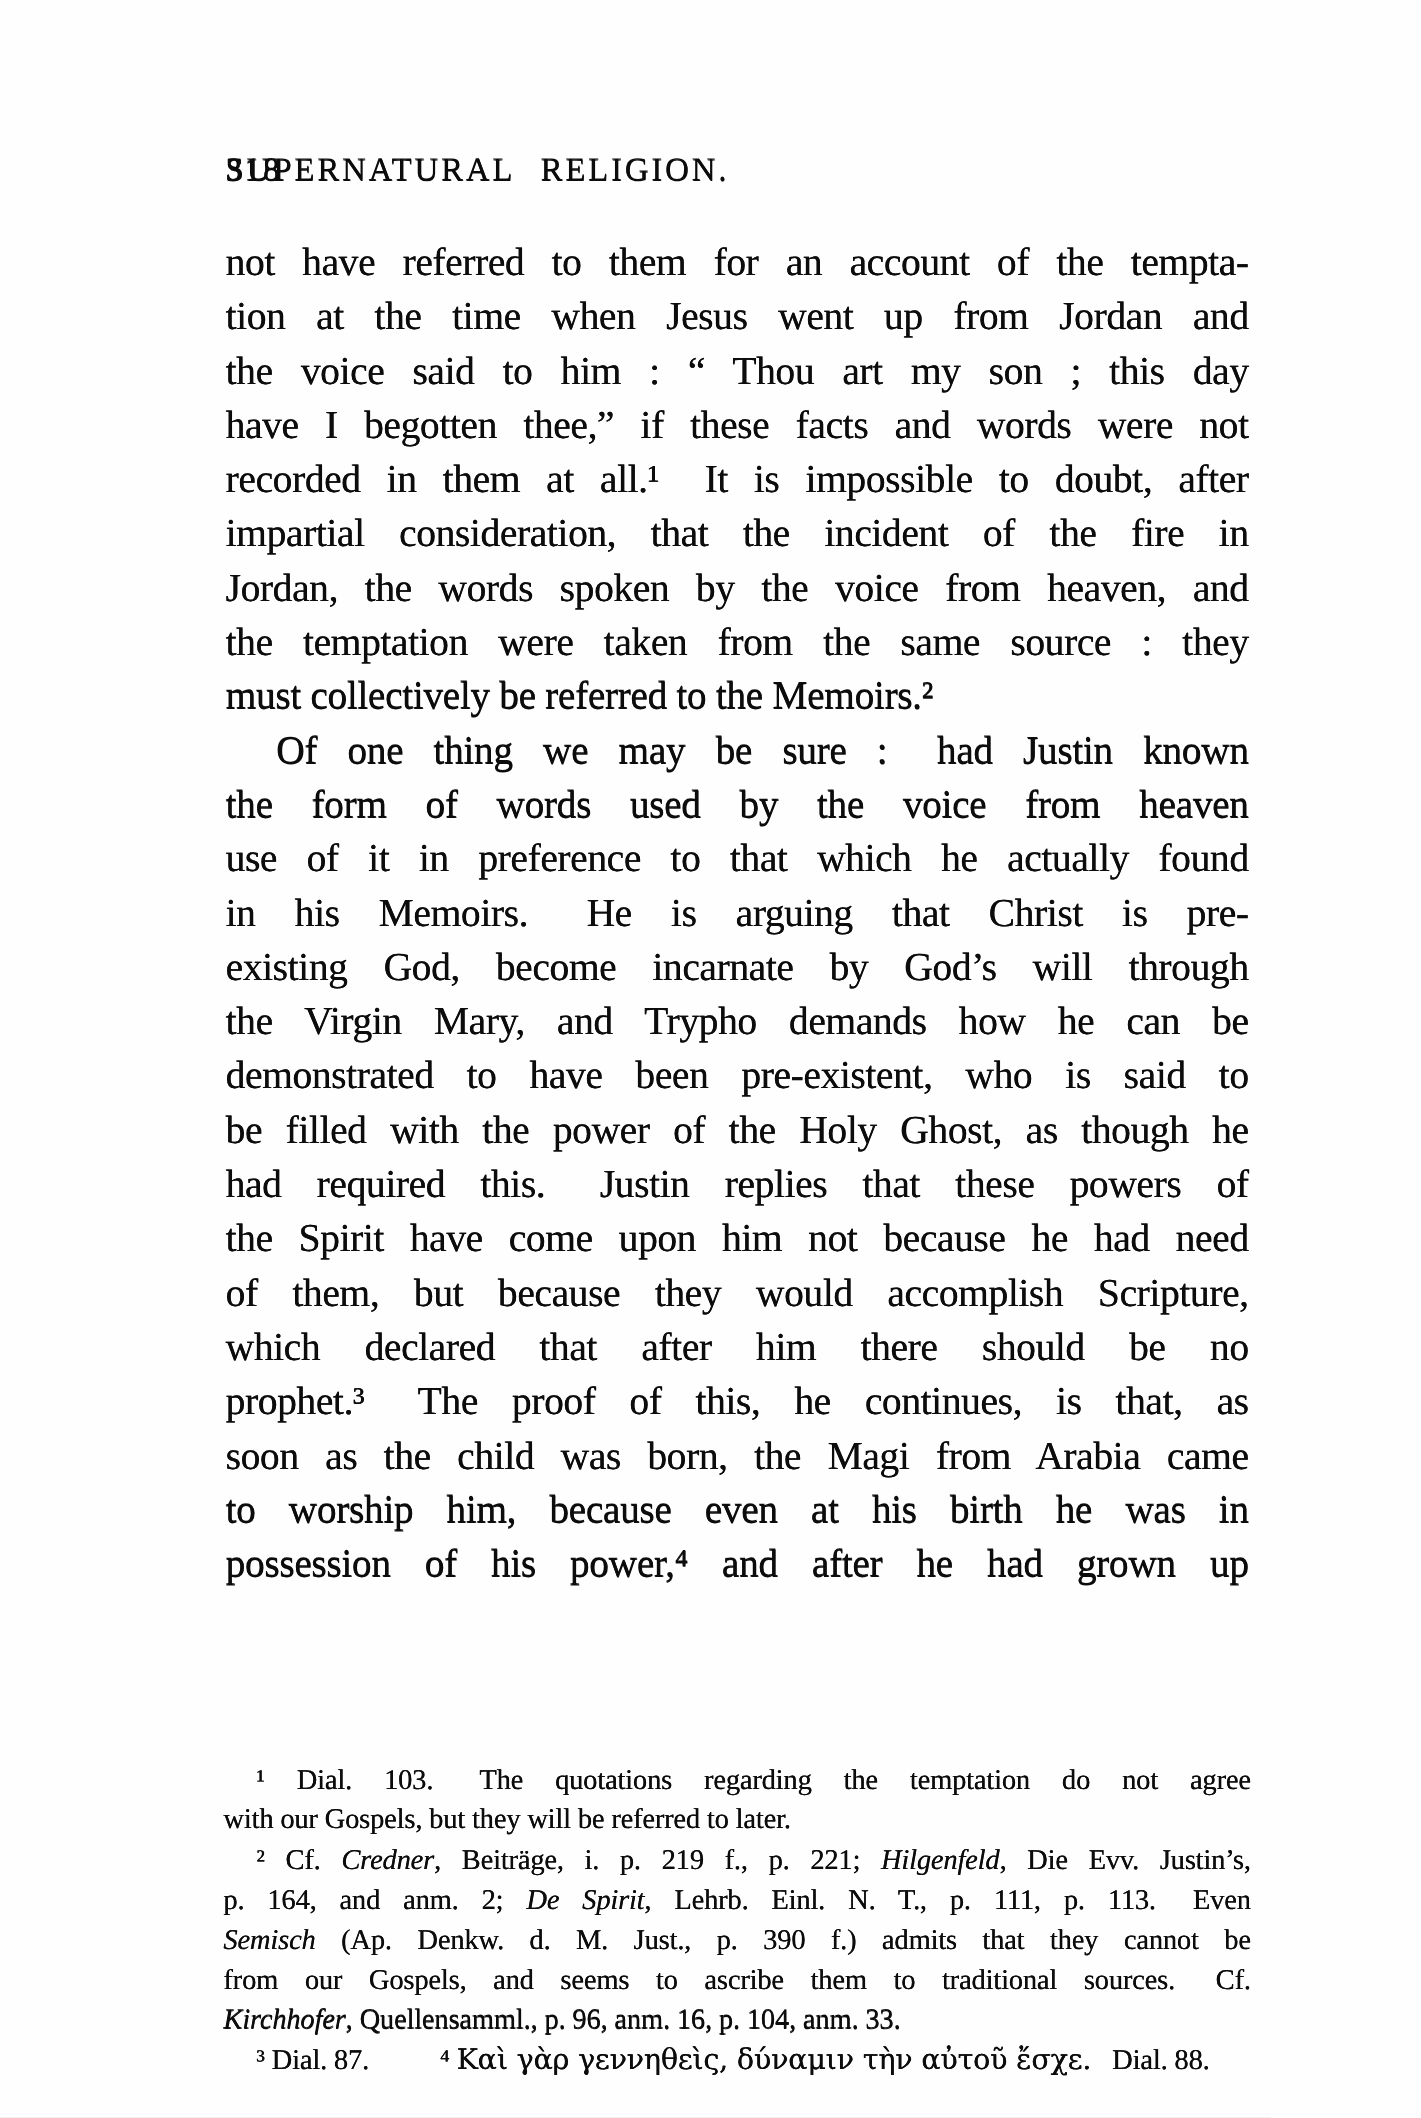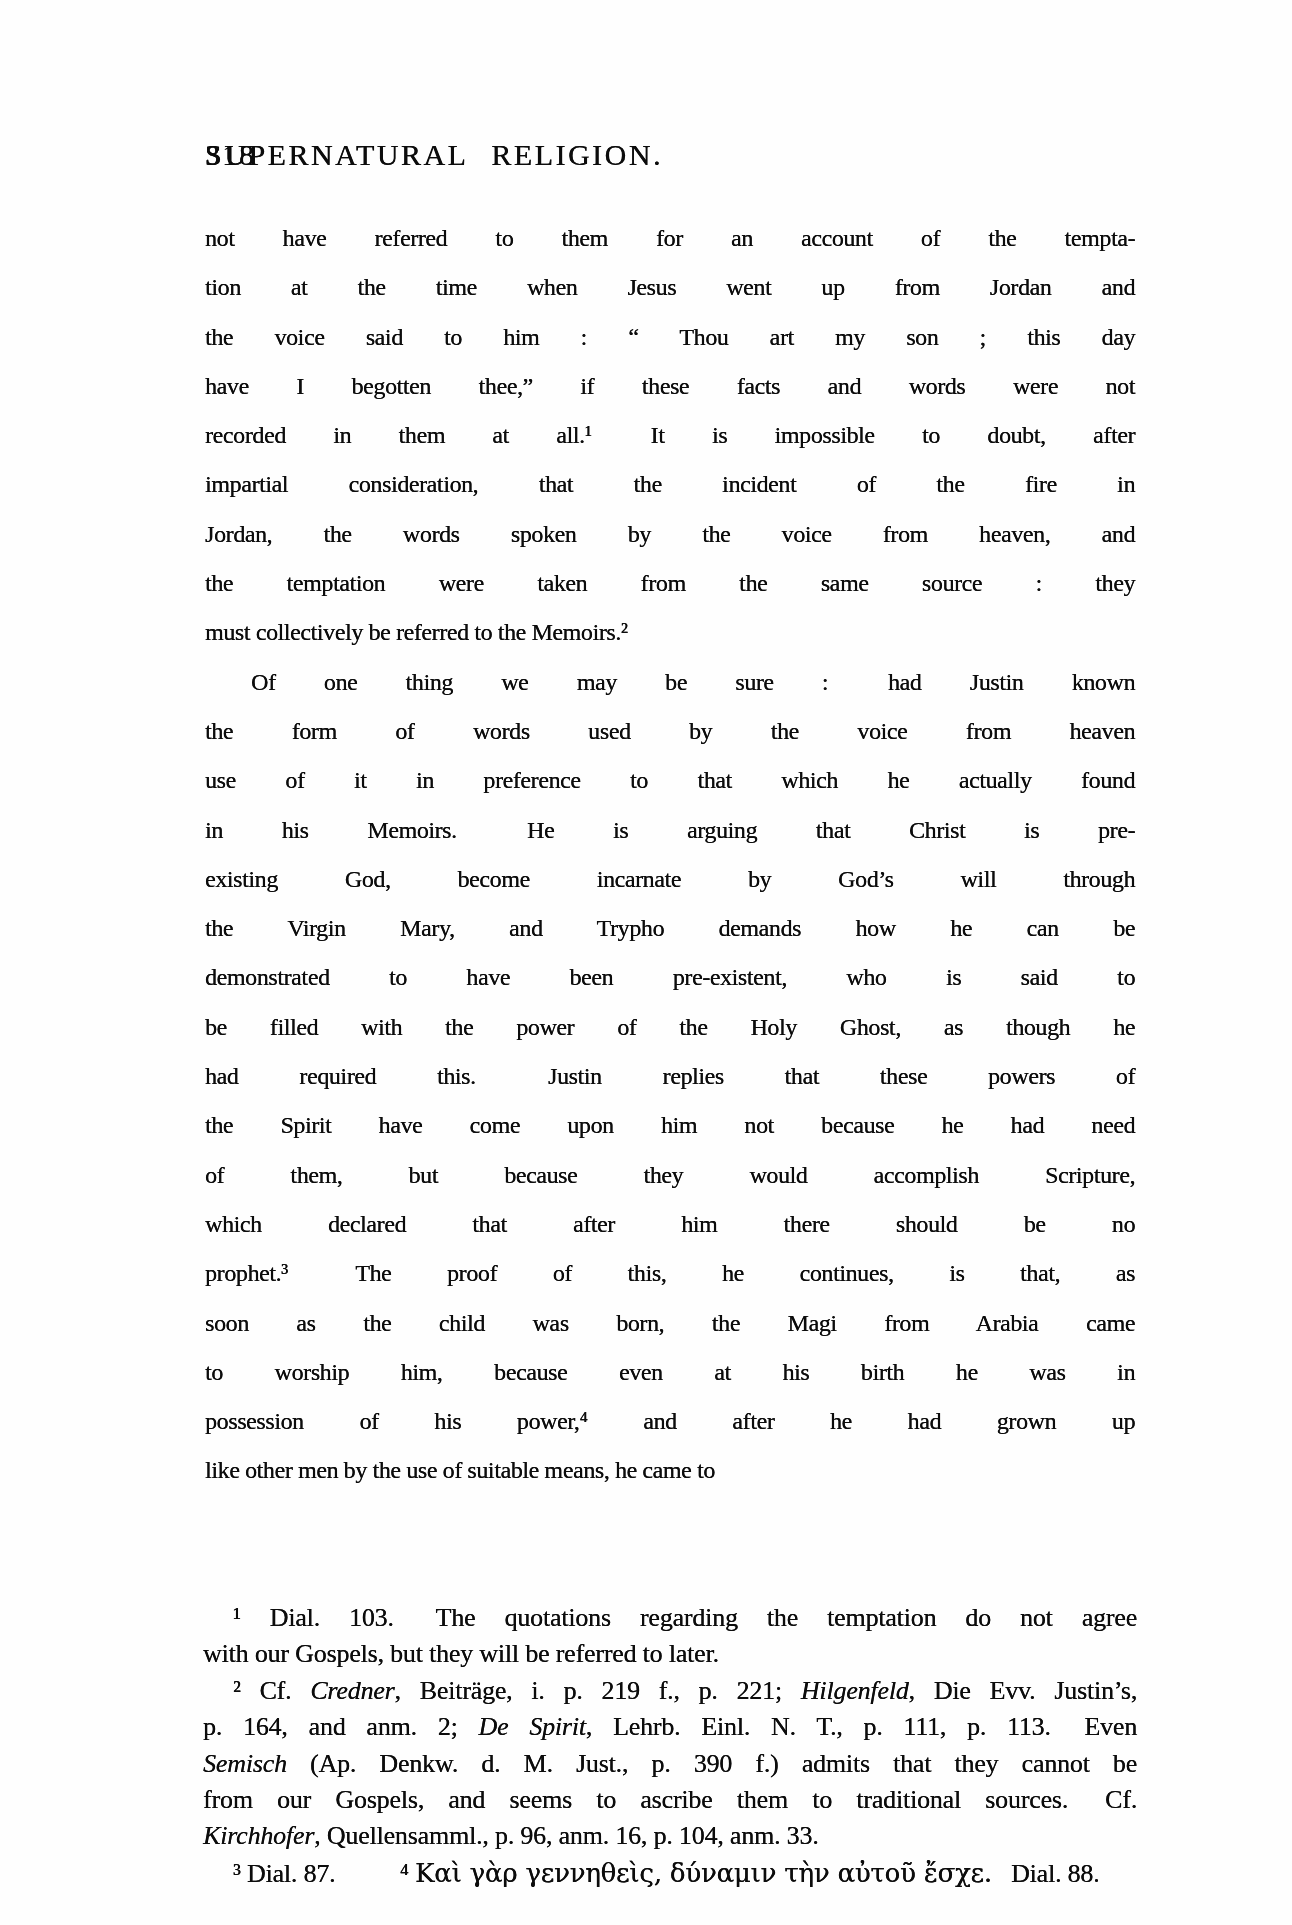--- a/index.html
+++ b/index.html
@@ -23,21 +23,21 @@
     text-shadow:0.3px 0.3px 0 currentColor;
   }
   .running-title{
     display:block;
     letter-spacing:2.5px;word-spacing:14px;
     text-shadow:0.3px 0.3px 0 currentColor;
   }
   .body-text{
     position:absolute;
     top:214px;left:205px;width:930px;
-    font-size:24px;line-height:49.3px;
+    font-size:36px;line-height:49.3px;
     letter-spacing:-0.4px;
     text-shadow:0.25px 0.25px 0 currentColor;
   }
   .b-line{
     text-align:justify;
     text-align-last:justify;
     height:49.3px;
     white-space:normal;
   }
   .b-line.last{text-align-last:left;}
@@ -90,21 +90,20 @@
     <div class="b-line">demonstrated to have been pre-existent, who is said to</div>
     <div class="b-line">be filled with the power of the Holy Ghost, as though he</div>
     <div class="b-line">had required this.  Justin replies that these powers of</div>
     <div class="b-line">the Spirit have come upon him not because he had need</div>
     <div class="b-line">of them, but because they would accomplish Scripture,</div>
     <div class="b-line">which declared that after him there should be no</div>
     <div class="b-line">prophet.³  The proof of this, he continues, is that, as</div>
     <div class="b-line">soon as the child was born, the Magi from Arabia came</div>
     <div class="b-line">to worship him, because even at his birth he was in</div>
     <div class="b-line">possession of his power,⁴ and after he had grown up</div>
-    <div class="b-line last">like other men by the use of suitable means, he came to</div>
   </div>
 
   <div class="footnotes">
     <div class="fn-line indent"><span class="seg-normal">¹ Dial. 103.  The quotations regarding the temptation do not agree</span></div>
     <div class="fn-line last"><span class="seg-normal">with our Gospels, but they will be referred to later.</span></div>
     <div class="fn-line indent"><span class="seg-normal">² Cf. </span><span class="seg-italic">Credner</span><span class="seg-normal">, Beiträge, i. p. 219 f., p. 221; </span><span class="seg-italic">Hilgenfeld</span><span class="seg-normal">, Die Evv. Justin’s,</span></div>
     <div class="fn-line"><span class="seg-normal">p. 164, and anm. 2; </span><span class="seg-italic">De Spirit</span><span class="seg-normal">, Lehrb. Einl. N. T., p. 111, p. 113.  Even</span></div>
     <div class="fn-line"><span class="seg-italic">Semisch</span><span class="seg-normal"> (Ap. Denkw. d. M. Just., p. 390 f.) admits that they cannot be</span></div>
     <div class="fn-line"><span class="seg-normal">from our Gospels, and seems to ascribe them to traditional sources.  Cf.</span></div>
     <div class="fn-line last"><span class="seg-italic">Kirchhofer</span><span class="seg-normal">, Quellensamml., p. 96, anm. 16, p. 104, anm. 33.</span></div>

